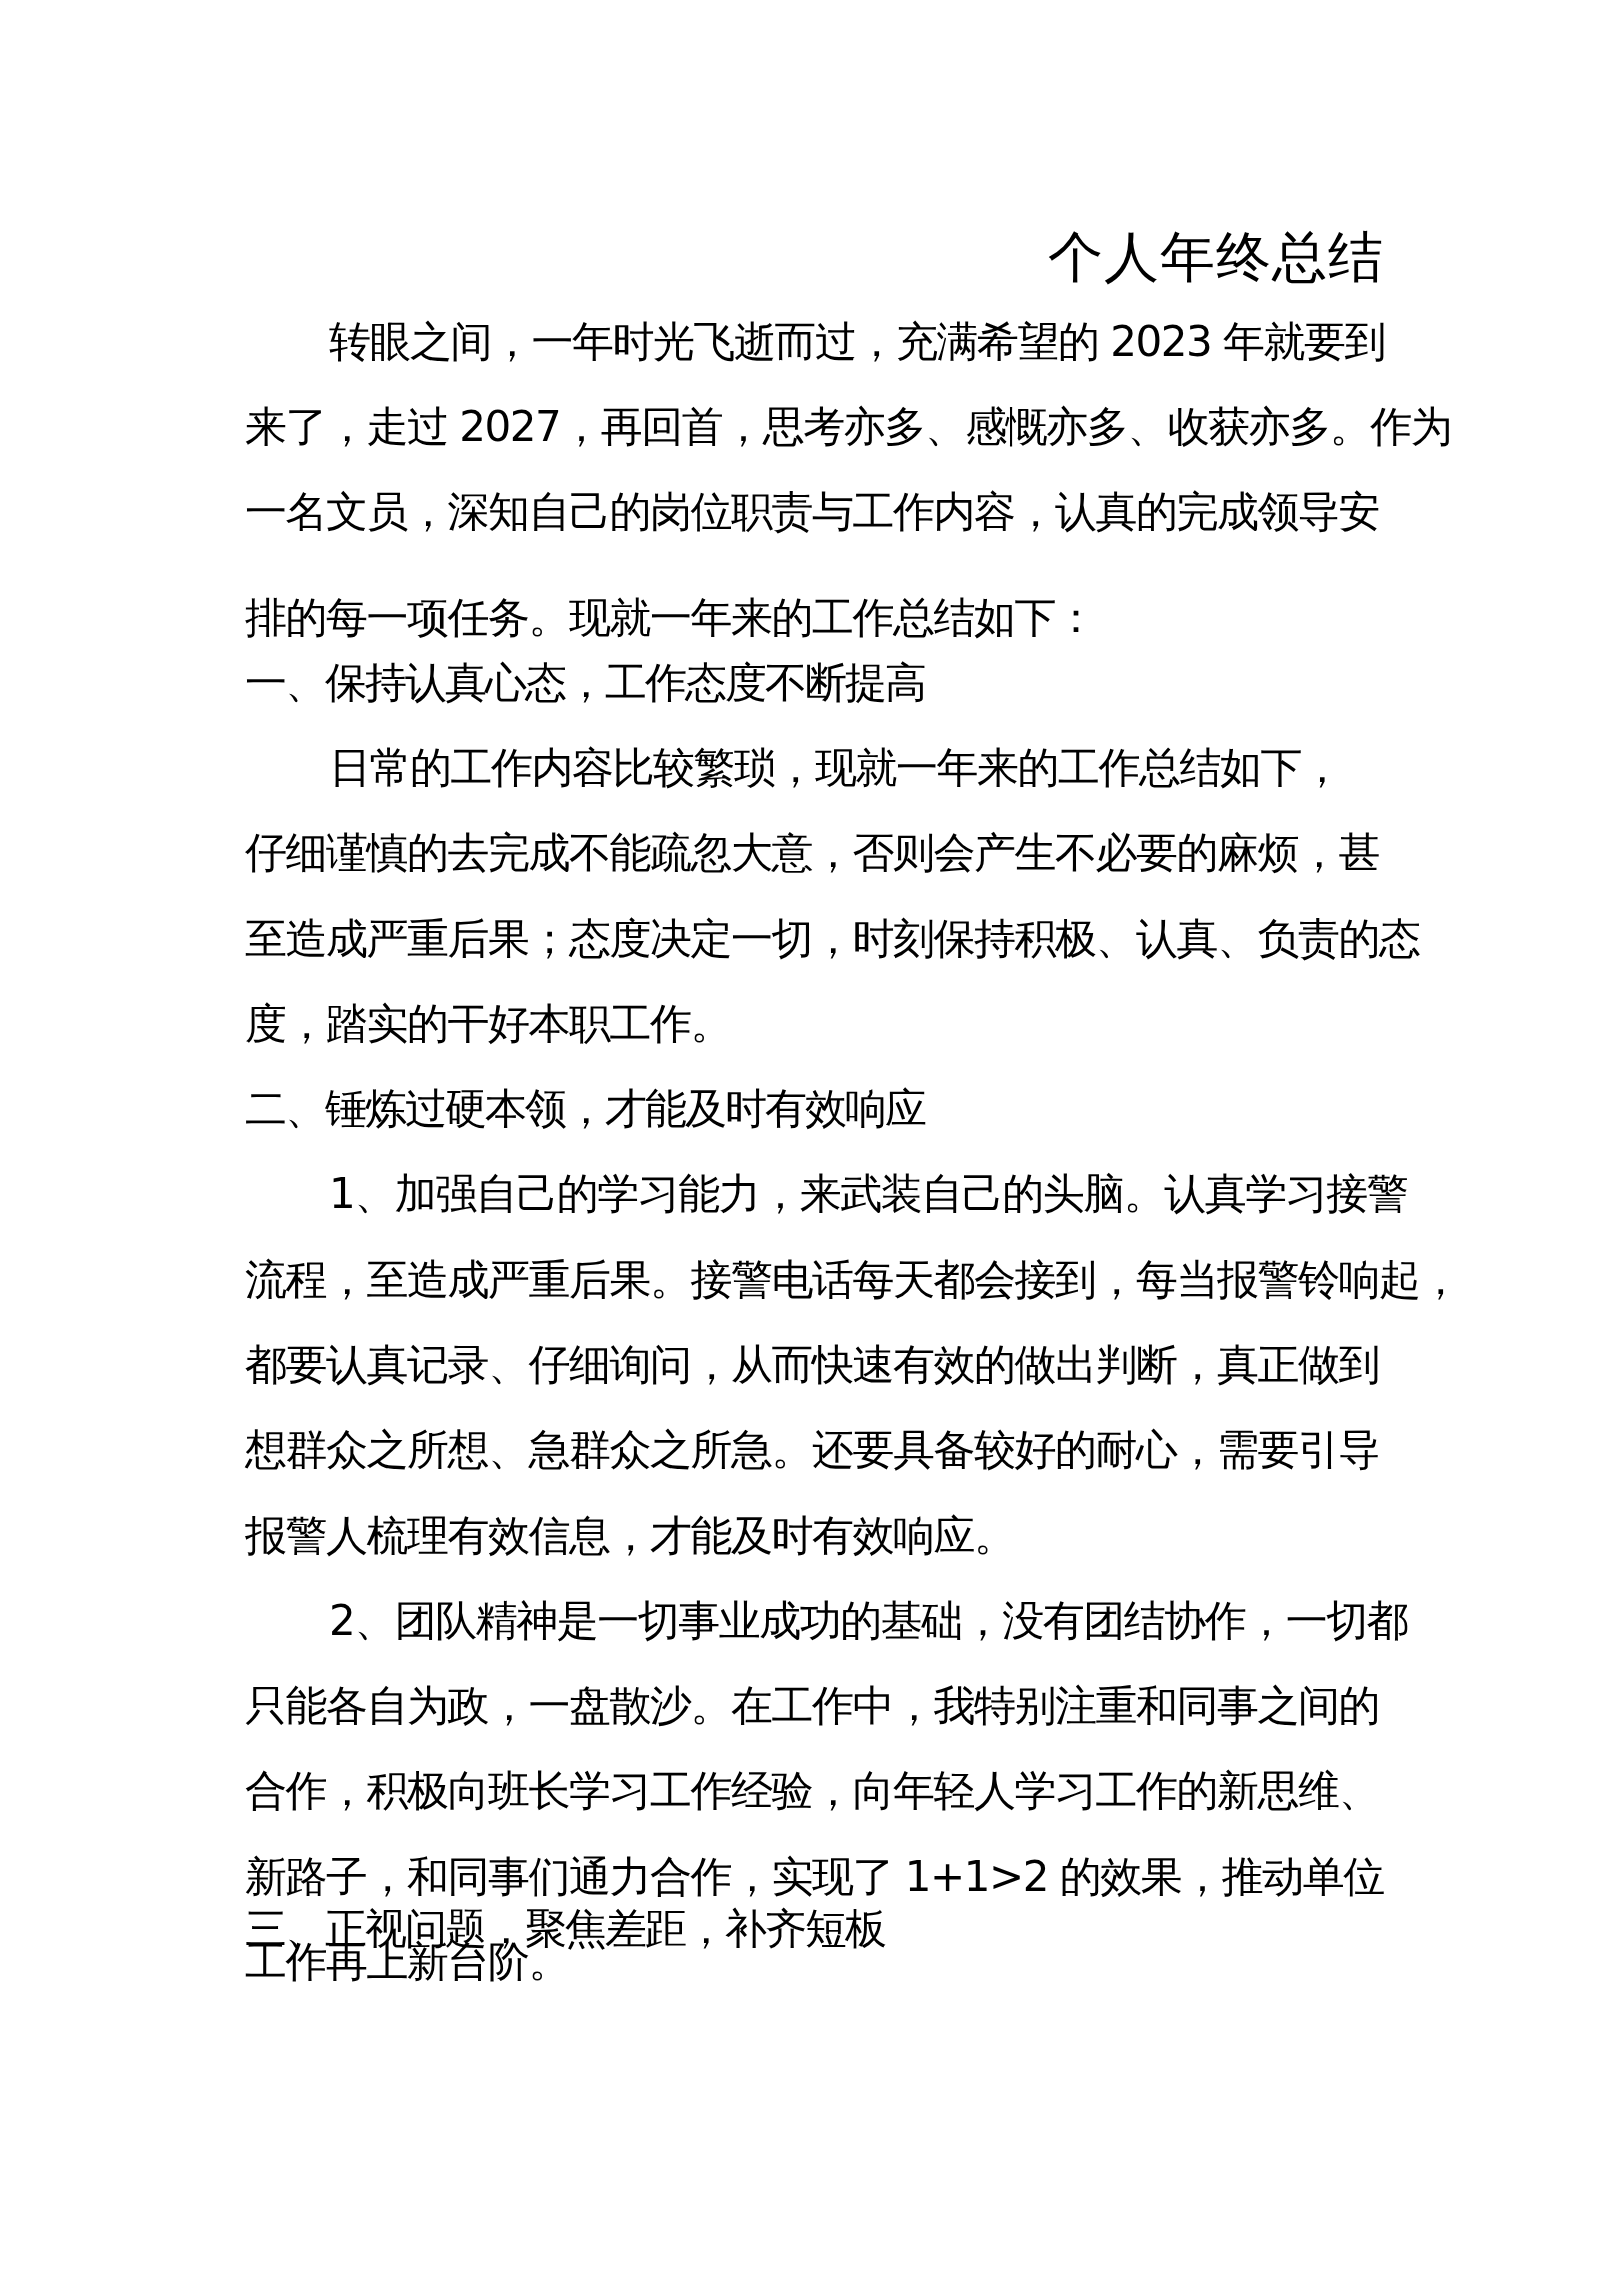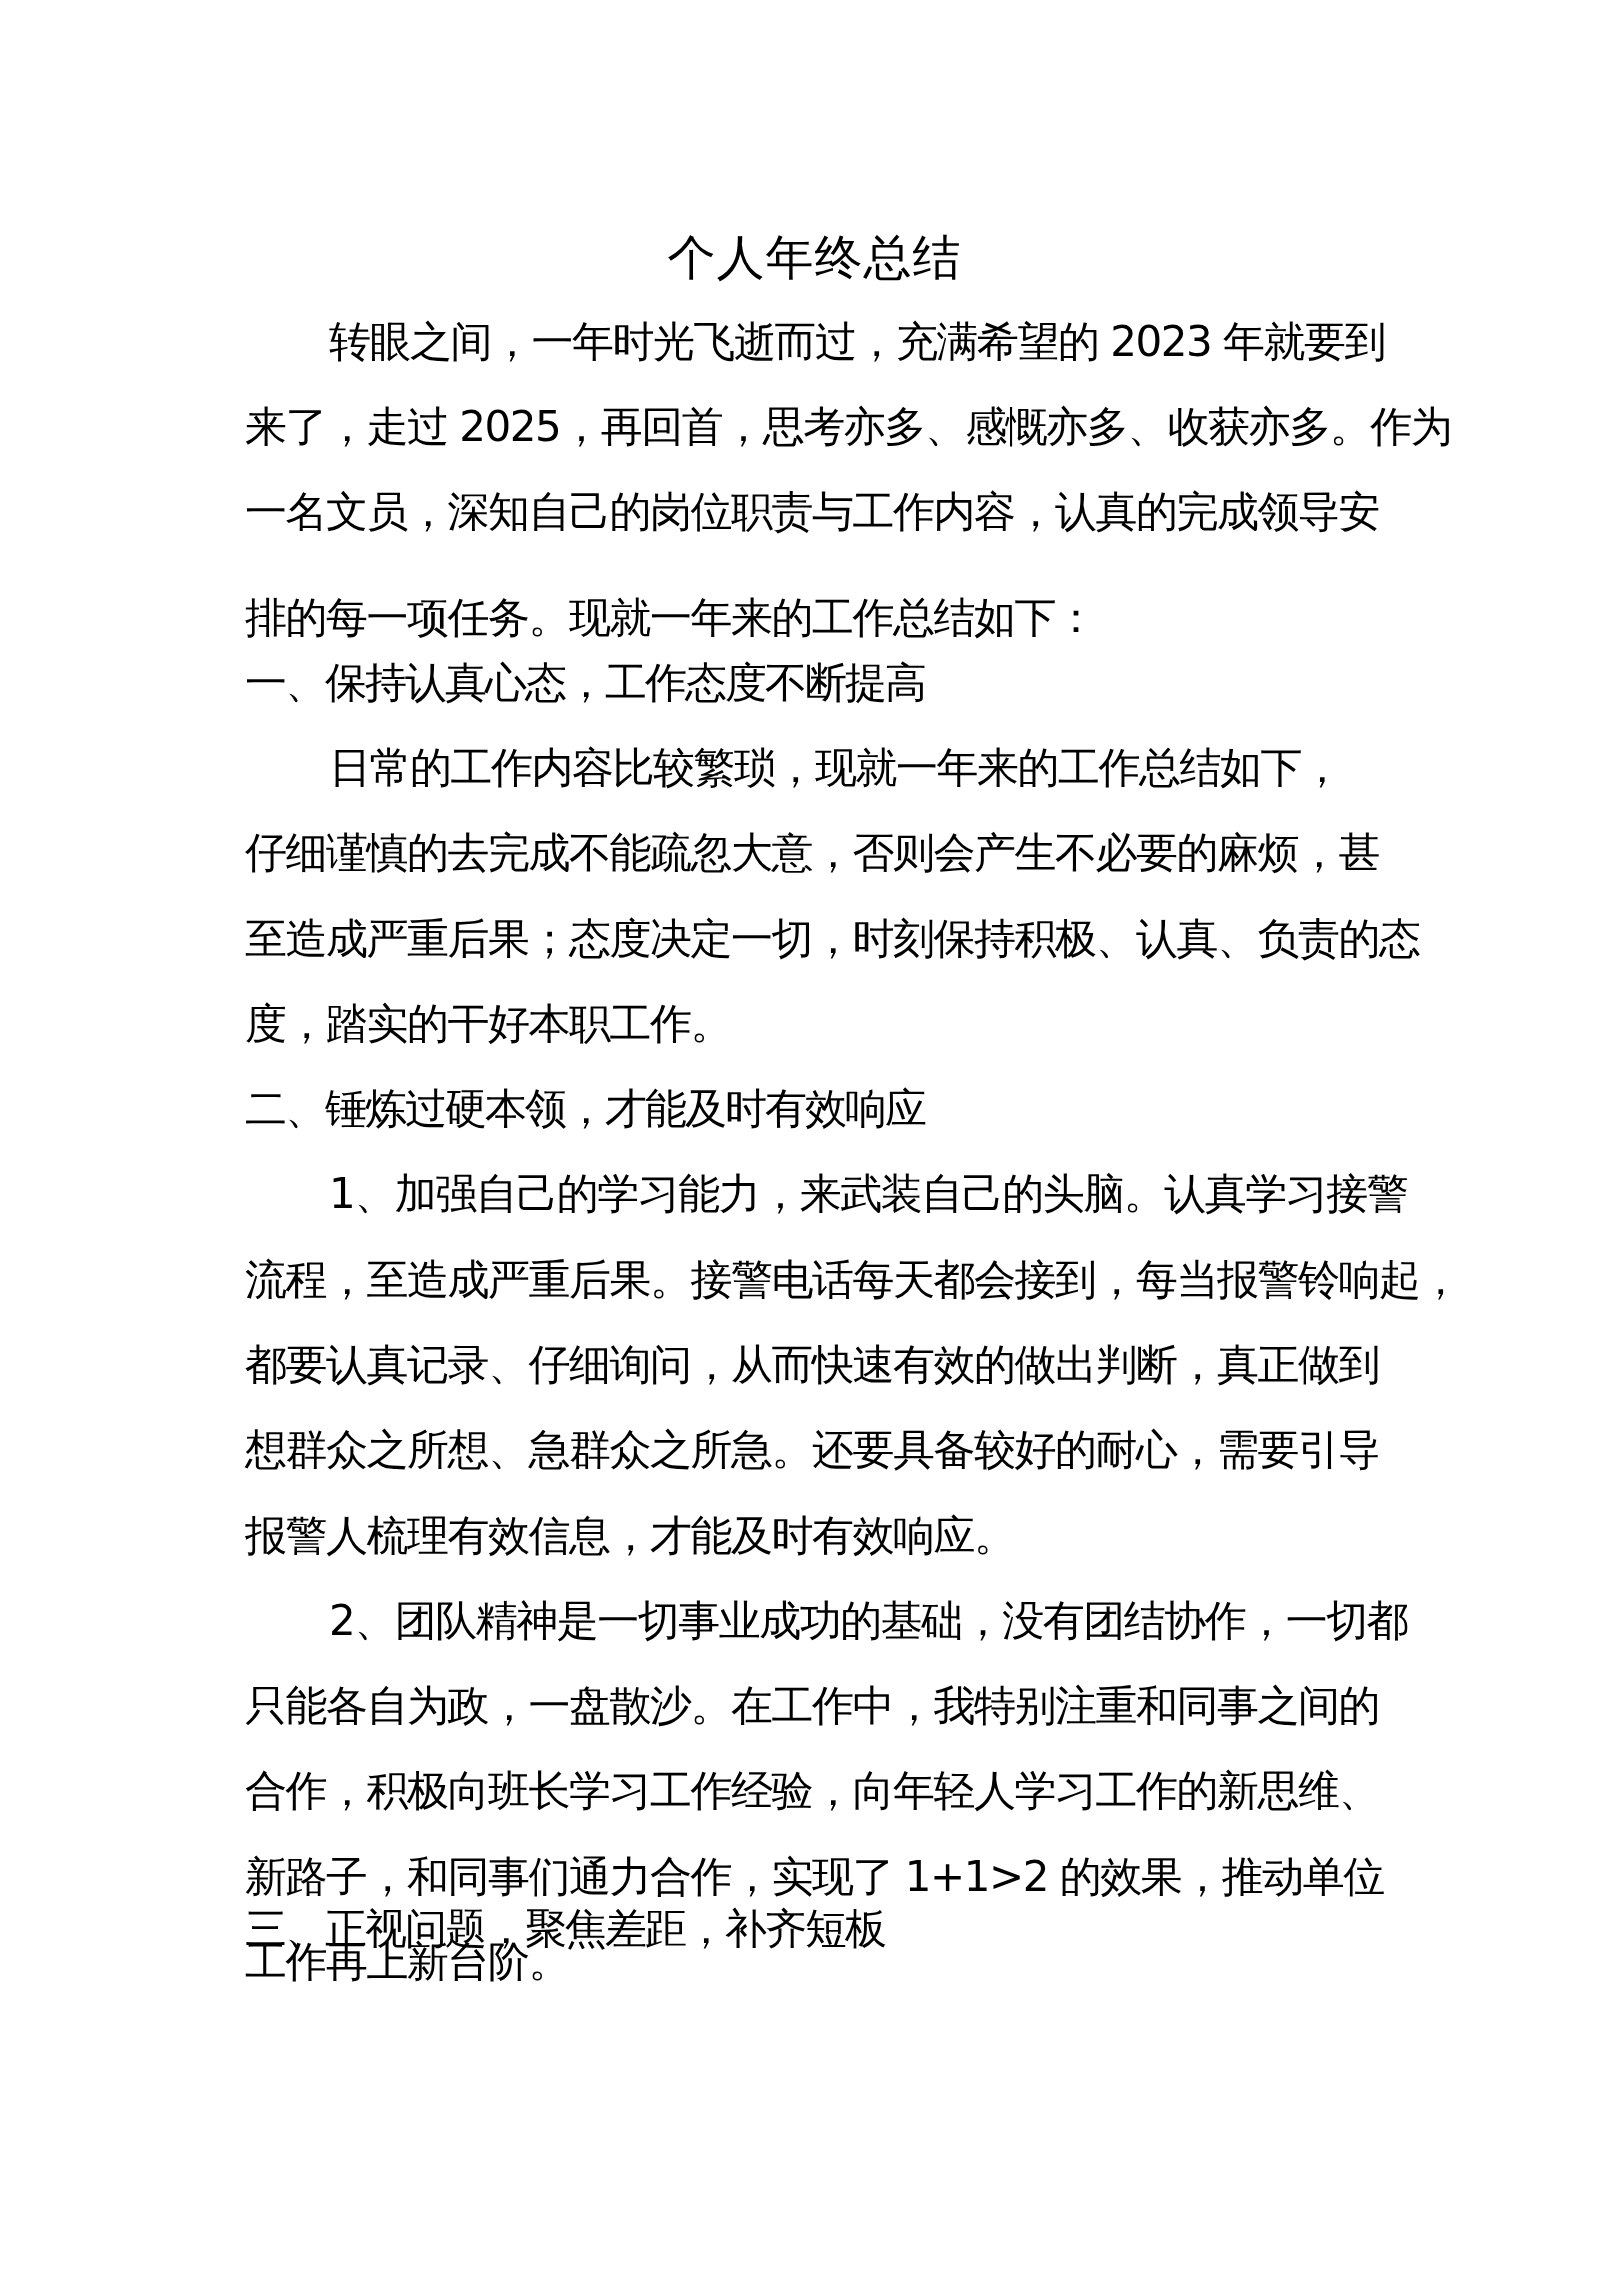--- a/index.html
+++ b/index.html
@@ -1,33 +1,33 @@
 <!DOCTYPE html>
 <html><head>
   <meta charset="utf-8">
   <style>
     html, body { margin: 0; padding: 0; background: #ffffff; }
     body { width: 1621px; height: 2293px; position: relative; overflow: hidden;
            font-family: "DejaVu Sans", "Liberation Sans", sans-serif; color: #000; }
     .page { position: absolute; left: 245px; top: 0; width: 1139px; }
-    .title { position: absolute; top: 218px; left: 0; width: 1139px; text-align: center;
-             font-size: 48px; line-height: 78px; font-weight: normal; letter-spacing: 1px; }
+    .title { position: absolute; top: 218px; left: 0; width: 1139px; text-align: right;
+             font-size: 55px; line-height: 78px; font-weight: normal; letter-spacing: 1px; }
     .line { position: absolute; left: 0; width: 1139px; font-size: 42px; line-height: 59px;
             white-space: nowrap; letter-spacing: -1.5px; }
     .indent { padding-left: 84px; }
     .heading { font-weight: normal; letter-spacing: -2px; }
   </style>
 </head>
 <body>
 
 <div class="page">
   <div class="title">个人年终总结</div>
 
   <div class="line indent" style="top:312px">转眼之间，一年时光飞逝而过，充满希望的 2023 年就要到</div>
-  <div class="line" style="top:397px">来了，走过 2025，再回首，思考亦多、感慨亦多、收获亦多。作为</div>
+  <div class="line" style="top:397px">来了，走过 2027，再回首，思考亦多、感慨亦多、收获亦多。作为</div>
   <div class="line" style="top:482px">一名文员，深知自己的岗位职责与工作内容，认真的完成领导安</div>
   <div class="line" style="top:588px">排的每一项任务。现就一年来的工作总结如下：</div>
 
   <div class="line heading" style="top:653px">一、保持认真心态，工作态度不断提高</div>
 
   <div class="line indent" style="top:738px">日常的工作内容比较繁琐，现就一年来的工作总结如下，</div>
   <div class="line" style="top:823px">仔细谨慎的去完成不能疏忽大意，否则会产生不必要的麻烦，甚</div>
   <div class="line" style="top:909px">至造成严重后果；态度决定一切，时刻保持积极、认真、负责的态</div>
   <div class="line" style="top:994px">度，踏实的干好本职工作。</div>
 

